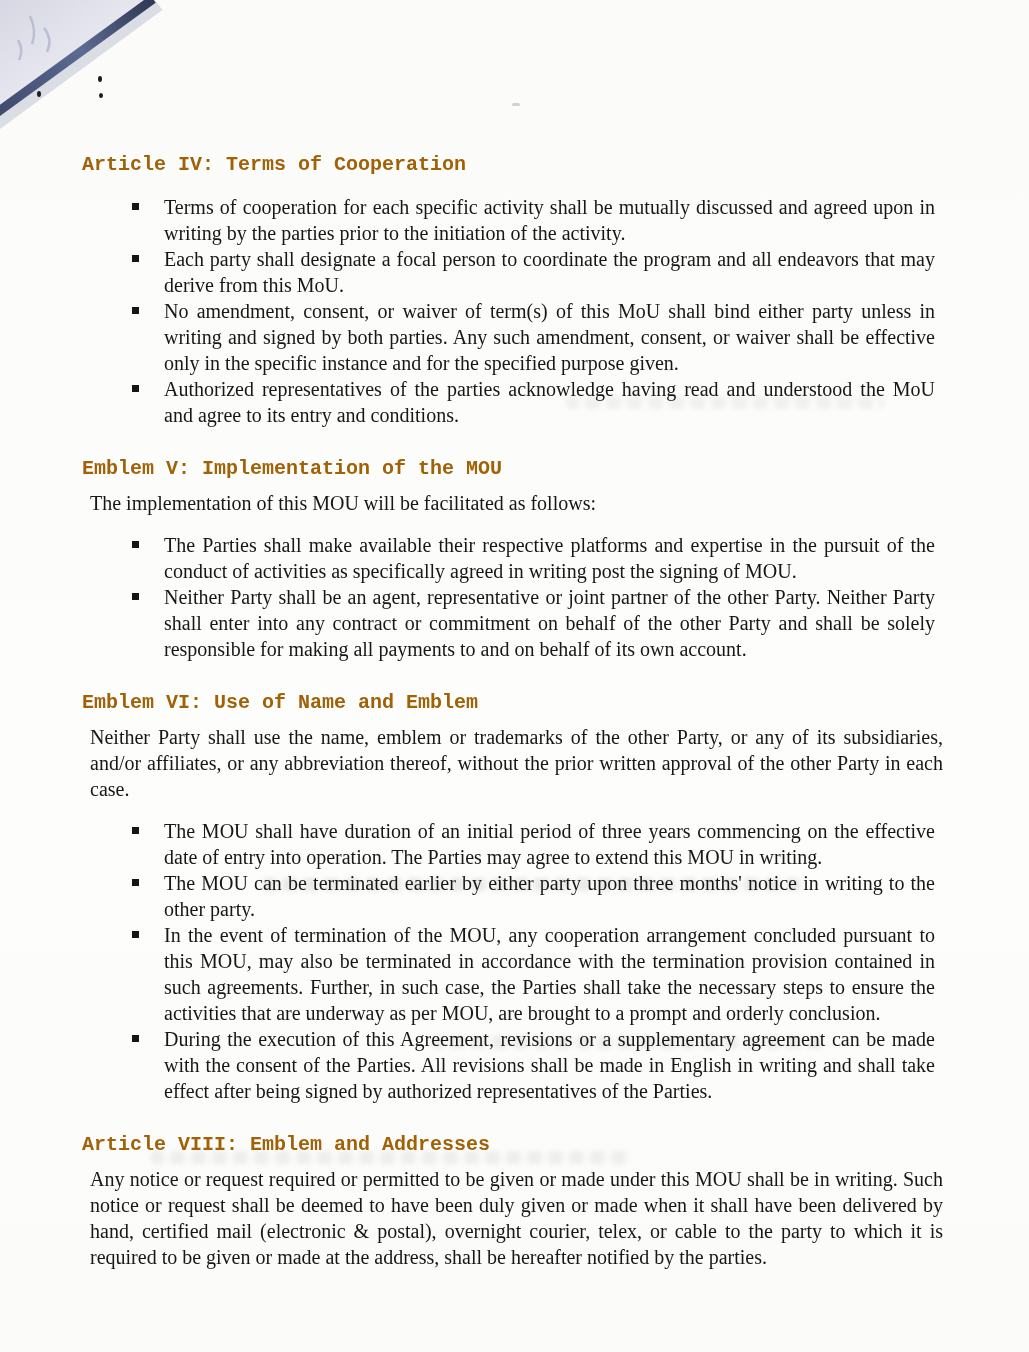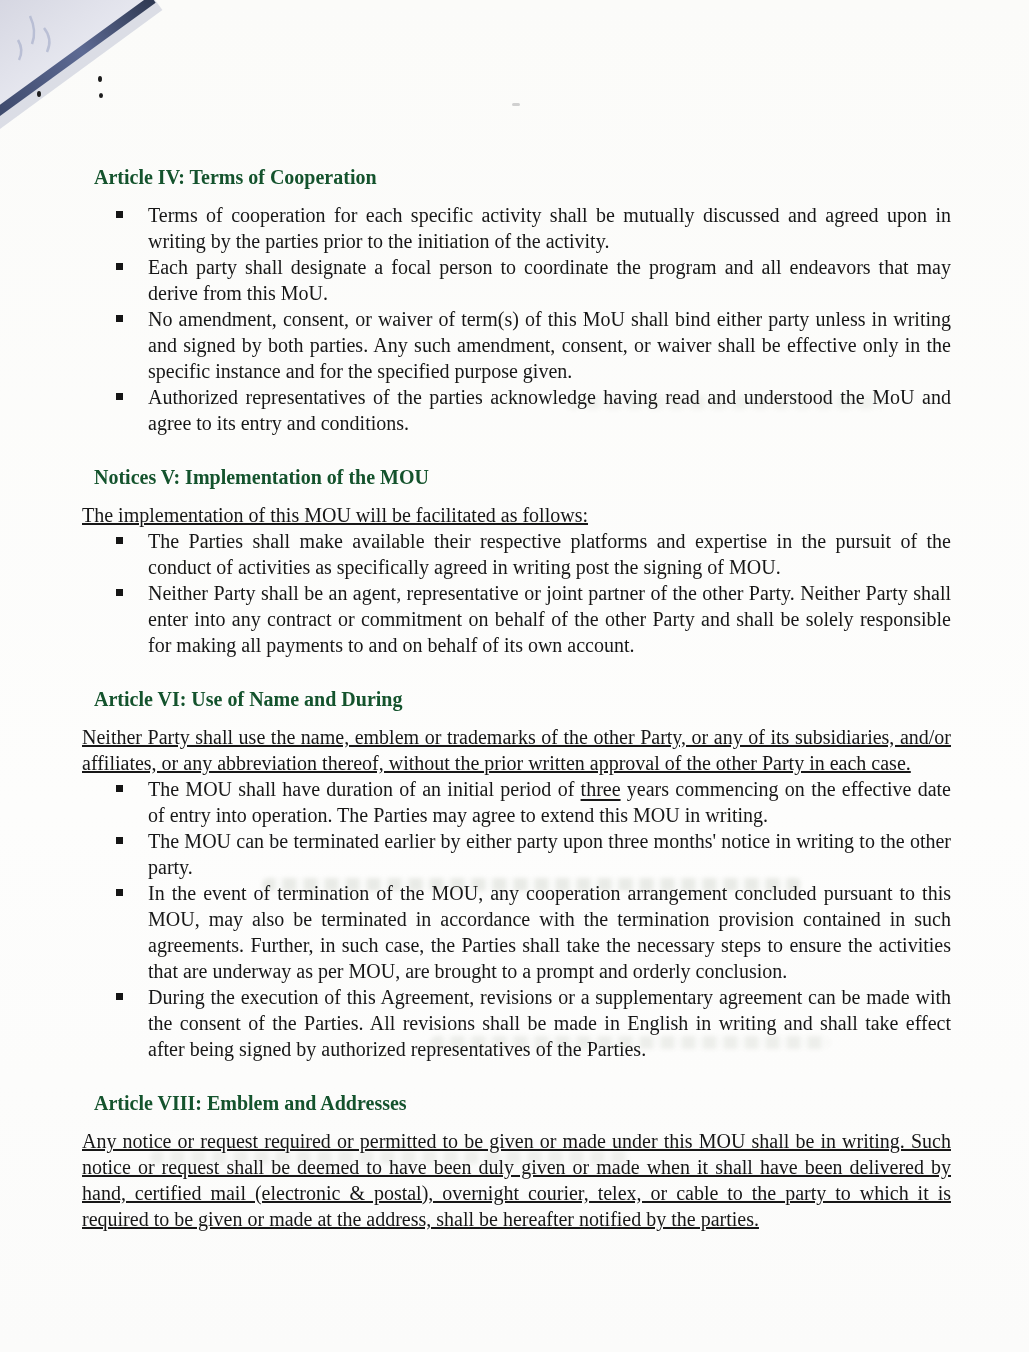--- a/index.html
+++ b/index.html
@@ -27,28 +27,28 @@
   .bleed.b3{left:150px;top:1151px;width:480px;opacity:.7;}
   .bleed.b4{left:565px;top:396px;width:320px;opacity:.6;}
   
   .content{
     position:absolute;left:82px;top:152px;width:869px;
     font-size:20px;line-height:26px;text-align:justify;
   }
   .article{margin:0 0 28px 0;}
   .article.tight{margin-bottom:0;}
   h2{
-    font-size:20px;line-height:26px;margin:12px;padding:0;
-    font-weight:700;color:#14532d;text-align:left;
+    font-size:20px;line-height:26px;margin:0;padding:0;
+    font-weight:700;color:#a16207;text-align:left;font-family:Liberation Mono, monospace;
   }
-  p{margin:0;padding:0;text-decoration:underline;}
-  .bullets{margin:0;padding:0;}
+  p{margin:8px;padding:0;}
+  .bullets{margin:16px;padding:0;}
   .bullet-item{position:relative;padding-left:66px;}
   .sq{position:absolute;left:34px;top:9px;width:7px;height:7px;background:#151515;}
-  .u{text-decoration:underline;text-underline-offset:3px;}
+  .u{text-underline-offset:3px;}
 </style>
 </head>
 <body>
 
 <div class="page">
 
   <svg class="corner-svg" width="240" height="210" viewBox="0 0 240 210">
     <defs>
       <linearGradient id="foldFill" x1="0" y1="0" x2="0.9" y2="0.9">
         <stop offset="0" stop-color="#d6d7e2"></stop>
@@ -94,36 +94,36 @@
           <span>No amendment, consent, or waiver of term(s) of this MoU shall bind either party unless in writing and signed by both parties. Any such amendment, consent, or waiver shall be effective only in the specific instance and for the specified purpose given.</span>
         </div>
         <div class="bullet-item">
           <span class="sq"></span>
           <span>Authorized representatives of the parties acknowledge having read and understood the MoU and agree to its entry and conditions.</span>
         </div>
       </div>
     </section>
 
     <section class="article">
-      <h2>Notices V: Implementation of the MOU</h2>
+      <h2>Emblem V: Implementation of the MOU</h2>
       <p>The implementation of this MOU will be facilitated as follows:</p>
       <div class="bullets">
         <div class="bullet-item">
           <span class="sq"></span>
           <span>The Parties shall make available their respective platforms and expertise in the pursuit of the conduct of activities as specifically agreed in writing post the signing of MOU.</span>
         </div>
         <div class="bullet-item">
           <span class="sq"></span>
           <span>Neither Party shall be an agent, representative or joint partner of the other Party. Neither Party shall enter into any contract or commitment on behalf of the other Party and shall be solely responsible for making all payments to and on behalf of its own account.</span>
         </div>
       </div>
     </section>
 
     <section class="article tight">
-      <h2>Article VI: Use of Name and During</h2>
+      <h2>Emblem VI: Use of Name and Emblem</h2>
       <p>Neither Party shall use the name, emblem or trademarks of the other Party, or any of its subsidiaries, and/or affiliates, or any abbreviation thereof, without the prior written approval of the other Party in each case.</p>
     </section>
 
     <section class="article">
       <div class="bullets">
         <div class="bullet-item">
           <span class="sq"></span>
           <span>The MOU shall have duration of an initial period of </span><span class="u">three</span><span> years commencing on the effective date of entry into operation. The Parties may agree to extend this MOU in writing.</span>
         </div>
         <div class="bullet-item">

